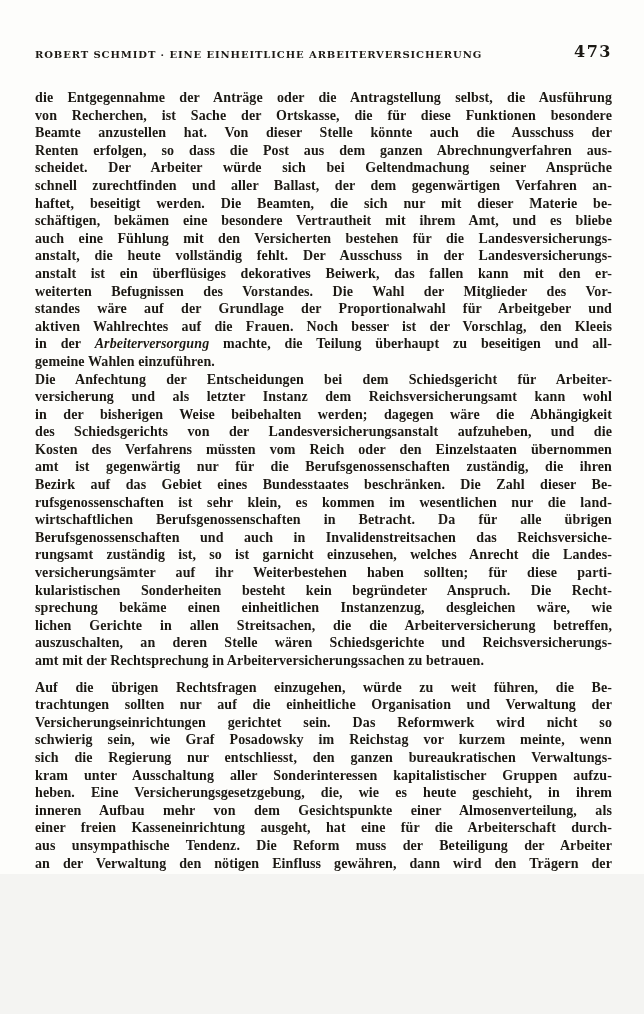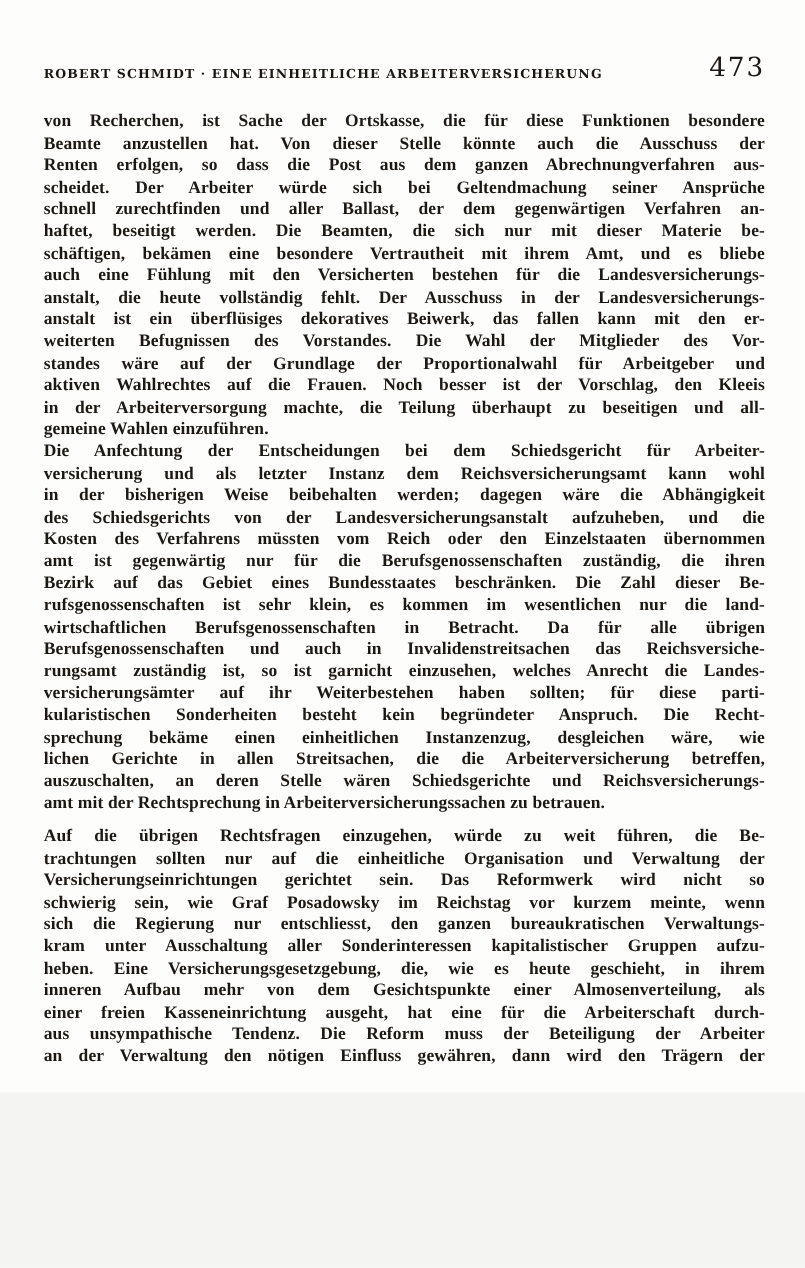--- a/index.html
+++ b/index.html
@@ -24,22 +24,22 @@
   }
   .running-title {
     font-family: "DejaVu Serif", serif;
     font-weight: bold;
     font-size: 10px;
     letter-spacing: 0.9px;
     white-space: nowrap;
   }
   .page-number {
     font-family: "DejaVu Serif", serif;
-    font-weight: normal;
-    font-size: 21px;
+    font-weight: bold;
+    font-size: 16px;
     letter-spacing: 1.5px;
     line-height: 1;
   }
   .body-text {
     position: absolute;
     left: 35px; top: 89px; width: 577px;
     font-weight: bold;
     font-size: 14px;
     line-height: 17.6px;
     letter-spacing: 0.1px;
@@ -48,32 +48,33 @@
   .paragraph.gap { margin-top: 9px; }
   .line {
     text-align: justify;
     text-align-last: justify;
     -moz-text-align-last: justify;
   }
   .line.lastleft {
     text-align-last: left;
     -moz-text-align-last: left;
   }
-  .italic { }
+  .italic { font-style: italic; }
 </style>
 </head>
 <body>
 
 <div class="page">
   <div class="header">
     <span class="running-title">ROBERT SCHMIDT · EINE EINHEITLICHE ARBEITERVERSICHERUNG</span>
     <span class="page-number">473</span>
   </div>
   <div class="body-text">
       <div class="paragraph">
+        <div class="line"><span>die Entgegennahme der Anträge oder die Antragstellung selbst, die Ausführung</span></div>
         <div class="line"><span>von Recherchen, ist Sache der Ortskasse, die für diese Funktionen besondere</span></div>
         <div class="line"><span>Beamte anzustellen hat.  Von dieser Stelle könnte auch die Ausschuss der</span></div>
         <div class="line"><span>Renten erfolgen, so dass die Post aus dem ganzen Abrechnungverfahren aus-</span></div>
         <div class="line"><span>scheidet.  Der Arbeiter würde sich bei Geltendmachung seiner Ansprüche</span></div>
         <div class="line"><span>schnell zurechtfinden und aller Ballast, der dem gegenwärtigen Verfahren an-</span></div>
         <div class="line"><span>haftet, beseitigt werden.  Die Beamten, die sich nur mit dieser Materie be-</span></div>
         <div class="line"><span>schäftigen, bekämen eine besondere Vertrautheit mit ihrem Amt, und es bliebe</span></div>
         <div class="line"><span>auch eine Fühlung mit den Versicherten bestehen für die Landesversicherungs-</span></div>
         <div class="line"><span>anstalt, die heute vollständig fehlt.  Der Ausschuss in der Landesversicherungs-</span></div>
         <div class="line"><span>anstalt ist ein überflüsiges dekoratives Beiwerk, das fallen kann mit den er-</span></div>

